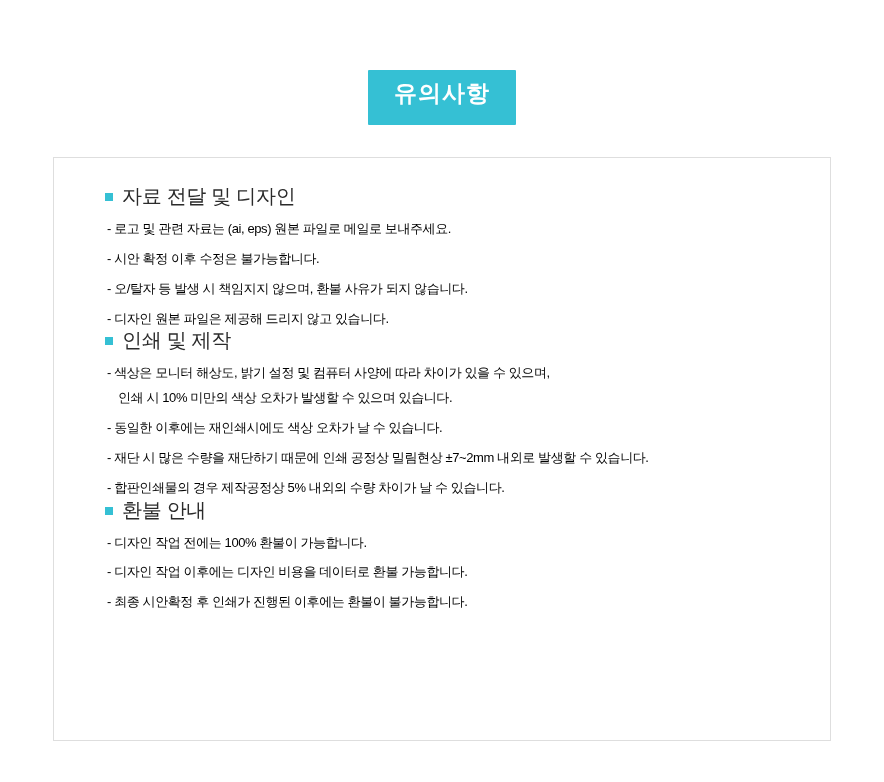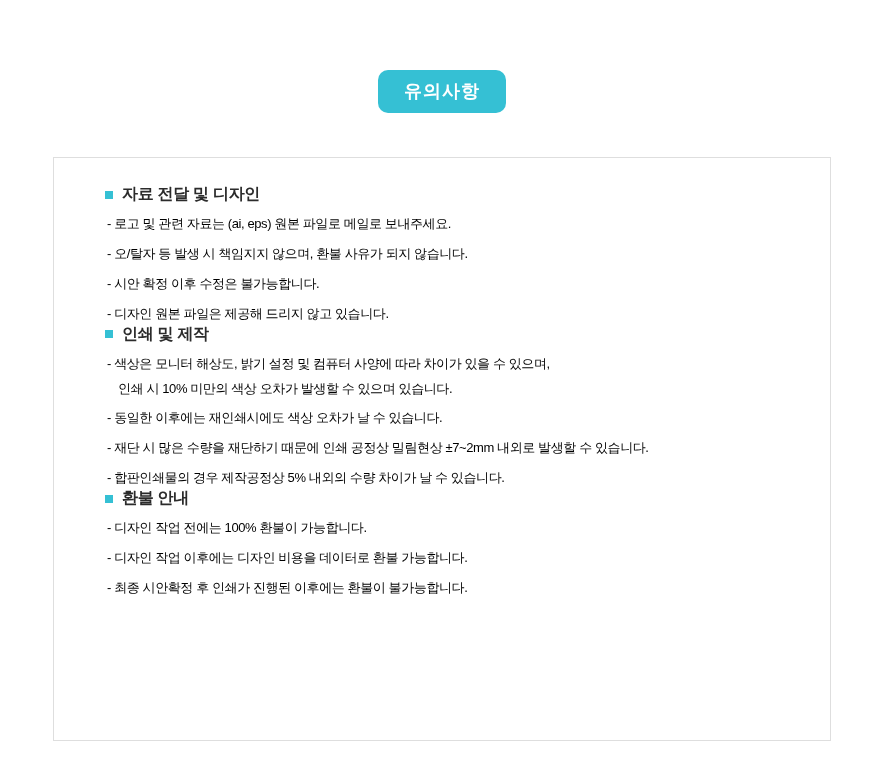--- a/index.html
+++ b/index.html
@@ -26,26 +26,26 @@
     position: absolute;
     top: 70px;
     left: 0;
     width: 884px;
     text-align: center;
   }
   .title-badge {
     display: inline-block;
     background: #35c0d4;
     color: #ffffff;
-    font-size: 18px;
+    font-size: 23px;
     font-weight: bold;
     letter-spacing: 1px;
-    padding: 12px 26px 13px 26px;
+    padding: 12px 26px 20px 26px;
     line-height: 1;
-    border-radius: 10px;
+    border-radius: 1px;
   }
 
   
   .content-box {
     position: absolute;
     left: 53px;
     top: 157px;
     width: 778px;
     height: 584px;
     border: 1px solid #dedede;
@@ -70,22 +70,22 @@
   .bullet-square {
     width: 8px;
     height: 8px;
     background: #35c0d4;
     margin-right: 9px;
     flex: 0 0 auto;
     position: relative;
     top: 1px;
   }
   .section-title {
-    font-size: 16px;
-    font-weight: bold;
+    font-size: 20px;
+    font-weight: normal;
     color: #2b2b2b;
     letter-spacing: -0.3px;
     line-height: 1.2;
   }
   .line {
     font-size: 13px;
     color: #000000;
     letter-spacing: -0.4px;
     line-height: 1.45;
     margin: 0 0 11px 0;
@@ -111,22 +111,22 @@
 
   <div class="content-box">
     <div class="inner">
 
       <div class="section">
         <div class="section-head">
           <span class="bullet-square"></span>
           <span class="section-title">자료 전달 및 디자인</span>
         </div>
         <p class="line">- 로고 및 관련 자료는 (ai, eps) 원본 파일로 메일로 보내주세요.</p>
+        <p class="line">- 시안 확정 이후 수정은 불가능합니다.</p>
         <p class="line">- 오/탈자 등 발생 시 책임지지 않으며, 환불 사유가 되지 않습니다.</p>
-        <p class="line">- 시안 확정 이후 수정은 불가능합니다.</p>
         <p class="line">- 디자인 원본 파일은 제공해 드리지 않고 있습니다.</p>
       </div>
 
       <div class="section">
         <div class="section-head">
           <span class="bullet-square"></span>
           <span class="section-title">인쇄 및 제작</span>
         </div>
         <p class="line">- 색상은 모니터 해상도, 밝기 설정 및 컴퓨터 사양에 따라 차이가 있을 수 있으며,</p>
         <p class="line cont">인쇄 시 10% 미만의 색상 오차가 발생할 수 있으며 있습니다.</p>

